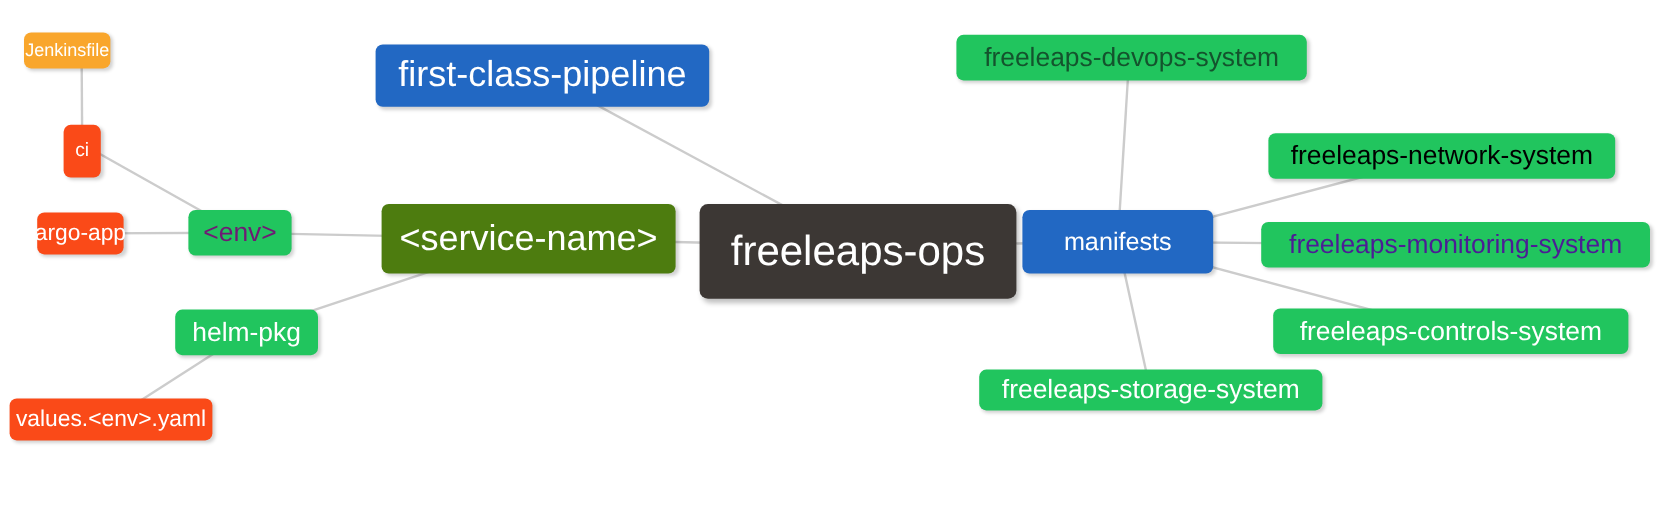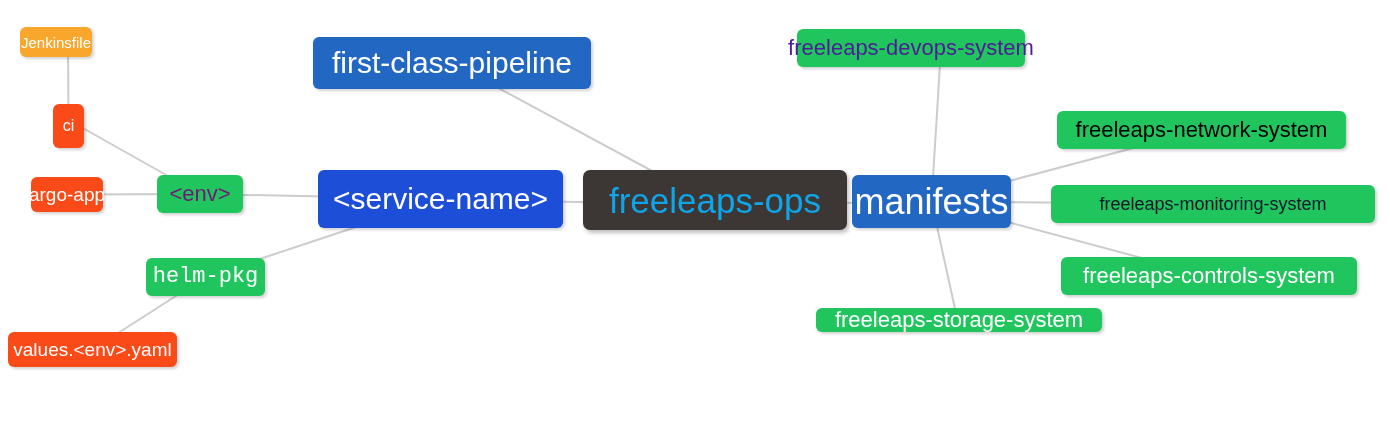--- a/index.html
+++ b/index.html
@@ -65,25 +65,25 @@
       <line x1="931.5" y1="201.5" x2="1201.5" y2="130" stroke="#CCCCCC"></line>
       <line x1="931.5" y1="201.5" x2="1213" y2="204" stroke="#CCCCCC"></line>
       <line x1="931.5" y1="201.5" x2="1209" y2="276" stroke="#CCCCCC"></line>
       <line x1="931.5" y1="201.5" x2="959" y2="327" stroke="#CCCCCC"></line>
     </svg>
   <div id="nodes">
       <div class="node" style="left: 20px; top: 27px; width: 72px; height: 30px; font-size: 15px; background: rgb(249, 166, 44); color: rgb(255, 255, 255);">Jenkinsfile</div>
       <div class="node" style="left: 53px; top: 104px; width: 31px; height: 44px; font-size: 16px; background: rgb(250, 74, 24); color: rgb(255, 255, 255);">ci</div>
       <div class="node" style="left: 31px; top: 177px; width: 72px; height: 35px; font-size: 19px; background: rgb(250, 74, 24); color: rgb(255, 255, 255);">argo-app</div>
       <div class="node" style="left: 157px; top: 175px; width: 86px; height: 38px; font-size: 22px; background: rgb(33, 197, 94); color: #701a75;">&lt;env&gt;</div>
-      <div class="node" style="left: 146px; top: 258px; width: 119px; height: 38px; font-size: 22px; background: rgb(33, 197, 94); color: rgb(255, 255, 255); font-family: Liberation Mono, monospace;">helm-pkg</div>
+      <div class="node" style="left: 146px; top: 258px; width: 119px; height: 38px; font-size: 22px; background: rgb(33, 197, 94); color: rgb(255, 255, 255);">helm-pkg</div>
       <div class="node" style="left: 8px; top: 332px; width: 169px; height: 35px; font-size: 19px; background: rgb(250, 74, 24); color: rgb(255, 255, 255);">values.&lt;env&gt;.yaml</div>
       <div class="node" style="left: 313px; top: 37px; width: 278px; height: 52px; font-size: 30px; background: rgb(34, 104, 195); color: rgb(255, 255, 255);">first-class-pipeline</div>
-      <div class="node" style="left: 318px; top: 170px; width: 245px; height: 58px; font-size: 30px; background: #1d4ed8; color: rgb(255, 255, 255);">&lt;service-name&gt;</div>
-      <div class="node root" style="left: 583px; top: 170px; width: 264px; height: 60px; font-size: 35px; background: rgb(60, 55, 52); color: #0ea5e9;">freeleaps-ops</div>
-      <div class="node" style="left: 852px; top: 175px; width: 159px; height: 53px; font-size: 36px; background: rgb(34, 104, 195); color: rgb(255, 255, 255);">manifests</div>
-      <div class="node" style="left: 797px; top: 29px; width: 228px; height: 38px; font-size: 22px; background: rgb(33, 197, 94); color: #4c1d95;">freeleaps-devops-system</div>
+      <div class="node" style="left: 318px; top: 170px; width: 245px; height: 58px; font-size: 30px; background: #4d7c0f; color: rgb(255, 255, 255);">&lt;service-name&gt;</div>
+      <div class="node root" style="left: 583px; top: 170px; width: 264px; height: 79px; font-size: 35px; background: rgb(60, 55, 52); color: #ffffff;">freeleaps-ops</div>
+      <div class="node" style="left: 852px; top: 175px; width: 159px; height: 53px; font-size: 21px; background: rgb(34, 104, 195); color: rgb(255, 255, 255);">manifests</div>
+      <div class="node" style="left: 797px; top: 29px; width: 292px; height: 38px; font-size: 22px; background: rgb(33, 197, 94); color: #14532d;">freeleaps-devops-system</div>
       <div class="node" style="left: 1057px; top: 111px; width: 289px; height: 38px; font-size: 22px; background: rgb(33, 197, 94); color: #000000;">freeleaps-network-system</div>
-      <div class="node" style="left: 1051px; top: 185px; width: 324px; height: 38px; font-size: 18px; background: rgb(33, 197, 94); color: #0f172a;">freeleaps-monitoring-system</div>
+      <div class="node" style="left: 1051px; top: 185px; width: 324px; height: 38px; font-size: 22px; background: rgb(33, 197, 94); color: #4c1d95;">freeleaps-monitoring-system</div>
       <div class="node" style="left: 1061px; top: 257px; width: 296px; height: 38px; font-size: 22px; background: rgb(33, 197, 94); color: rgb(255, 255, 255);">freeleaps-controls-system</div>
-      <div class="node" style="left: 816px; top: 308px; width: 286px; height: 24px; font-size: 22px; background: rgb(33, 197, 94); color: rgb(255, 255, 255);">freeleaps-storage-system</div>
+      <div class="node" style="left: 816px; top: 308px; width: 286px; height: 34px; font-size: 22px; background: rgb(33, 197, 94); color: rgb(255, 255, 255);">freeleaps-storage-system</div>
     </div>
 </div>
 
 </body></html>

